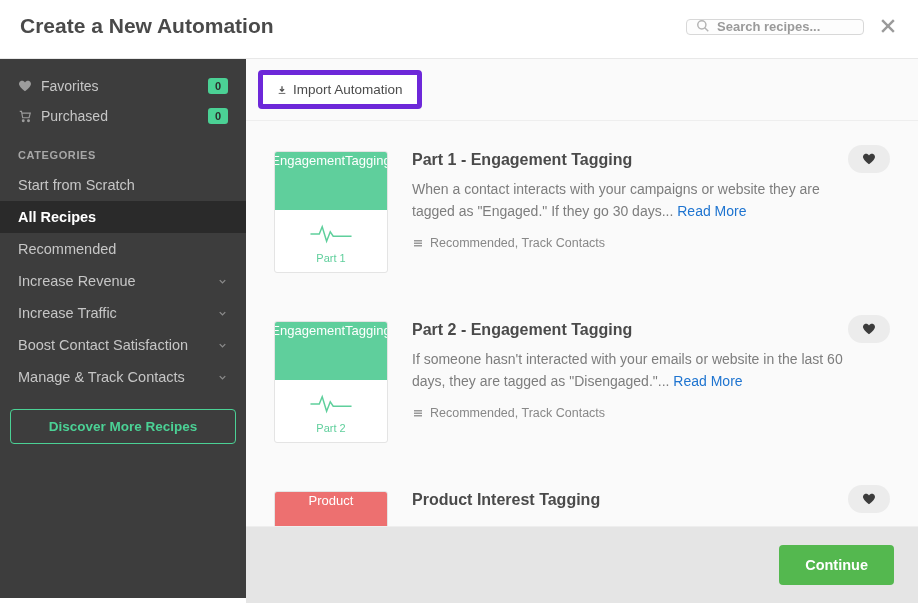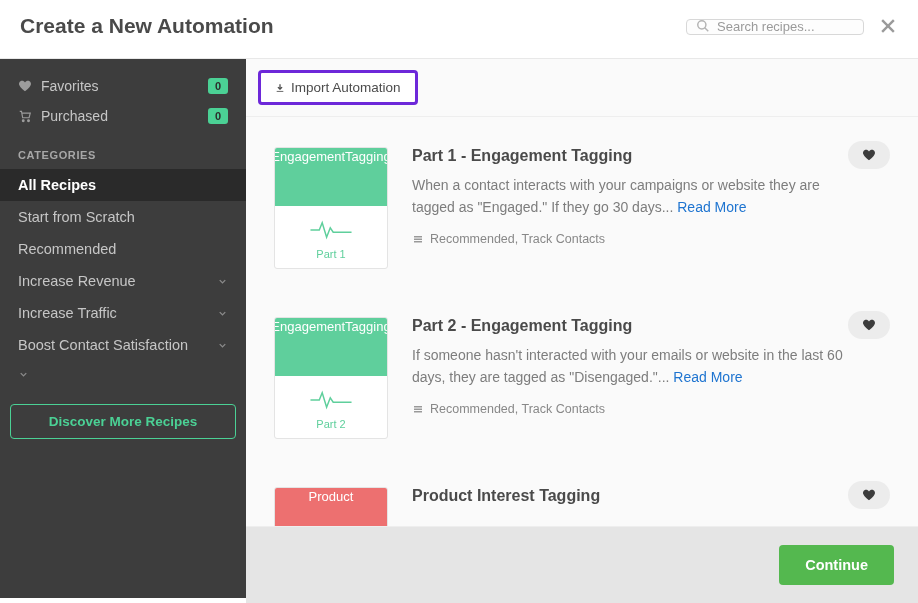--- a/index.html
+++ b/index.html
@@ -41,20 +41,21 @@
     }
     .search-input {
       width: 100%;
       height: 16px;
       border: 1px solid #d8d8d8;
       border-radius: 4px;
       padding: 0 10px 0 30px;
       font-size: 13px;
       color: #555;
       background: #fdfdfd;
+      font-weight: bold;
     }
     .search-input::placeholder { color: #9a9a9a; }
     .close-btn {
       cursor: pointer;
       color: #9a9a9a;
       display: flex;
     }
     .body {
       display: flex;
       height: calc(100% - 64px);
@@ -127,21 +128,21 @@
       display: flex;
       flex-direction: column;
     }
     .top-bar {
       padding: 11px 12px;
       border-bottom: 1px solid #eee;
       background: #fafafa;
     }
     .import-btn {
       background: #fff;
-      border: 3px solid #6d28d9;
+      border: 5px solid #6d28d9;
       border-radius: 4px;
       padding: 7px 14px;
       font-size: 13.5px;
       color: #4c4c4c;
       cursor: pointer;
       display: inline-flex;
       align-items: center;
       gap: 6px;
     }
     .list {
@@ -287,25 +288,25 @@
             <circle cx="18" cy="20" r="1.5" fill="#9c9c9c"></circle>
             <path d="M3 4h3l2 11h11l2-8H7"></path>
           </svg>
         <span>Purchased</span>
       </div>
       <span class="badge">0</span>
     </div>
 
     <div class="sb-heading">CATEGORIES</div>
     <div id="cat-list">
+        <div class="sb-cat">
+          <span>Start from Scratch</span>
+        </div>
         <div class="sb-cat active">
           <span>All Recipes</span>
-        </div>
-        <div class="sb-cat">
-          <span>Start from Scratch</span>
         </div>
         <div class="sb-cat">
           <span>Recommended</span>
         </div>
         <div class="sb-cat">
           <span>Increase Revenue</span>
           <span class="chev">
             <svg width="11" height="11" viewBox="0 0 24 24" fill="none" stroke="#8a8a8a" stroke-width="3">
               <polyline points="6 9 12 15 18 9"></polyline>
             </svg>
@@ -321,20 +322,21 @@
         </div>
         <div class="sb-cat">
           <span>Boost Contact Satisfaction</span>
           <span class="chev">
             <svg width="11" height="11" viewBox="0 0 24 24" fill="none" stroke="#8a8a8a" stroke-width="3">
               <polyline points="6 9 12 15 18 9"></polyline>
             </svg>
           </span>
         </div>
         <div class="sb-cat">
+          <span>Manage &amp; Track Contacts</span>
           <span class="chev">
             <svg width="11" height="11" viewBox="0 0 24 24" fill="none" stroke="#8a8a8a" stroke-width="3">
               <polyline points="6 9 12 15 18 9"></polyline>
             </svg>
           </span>
         </div>
       </div>
 
     <button class="discover-btn">Discover More Recipes</button>
   </aside>

